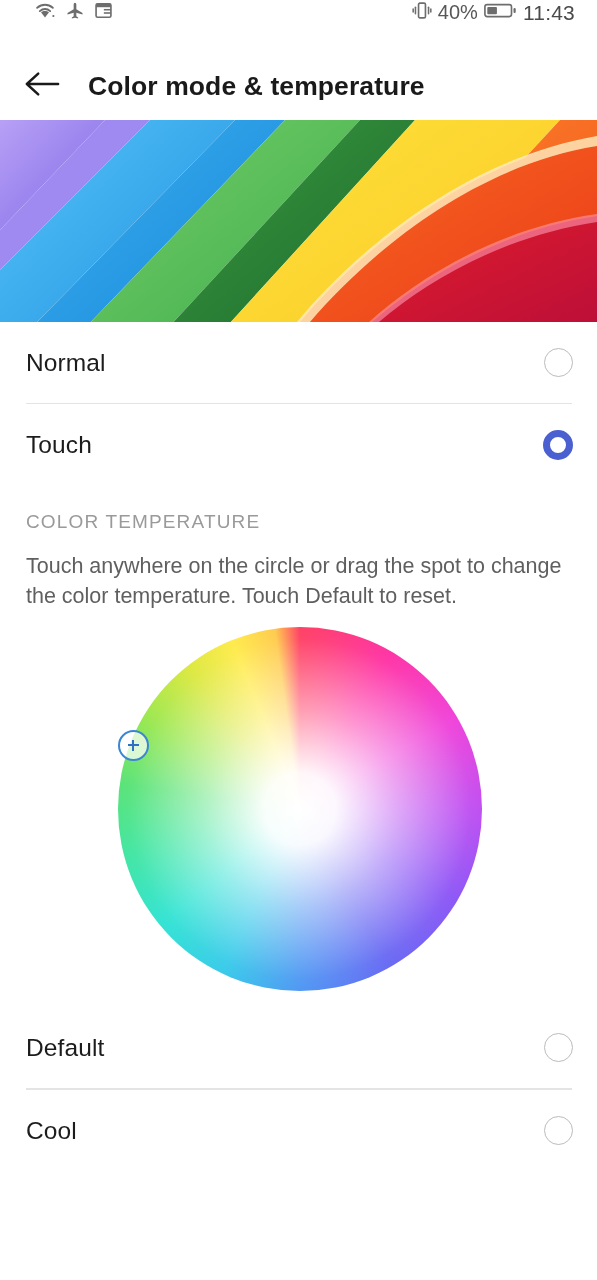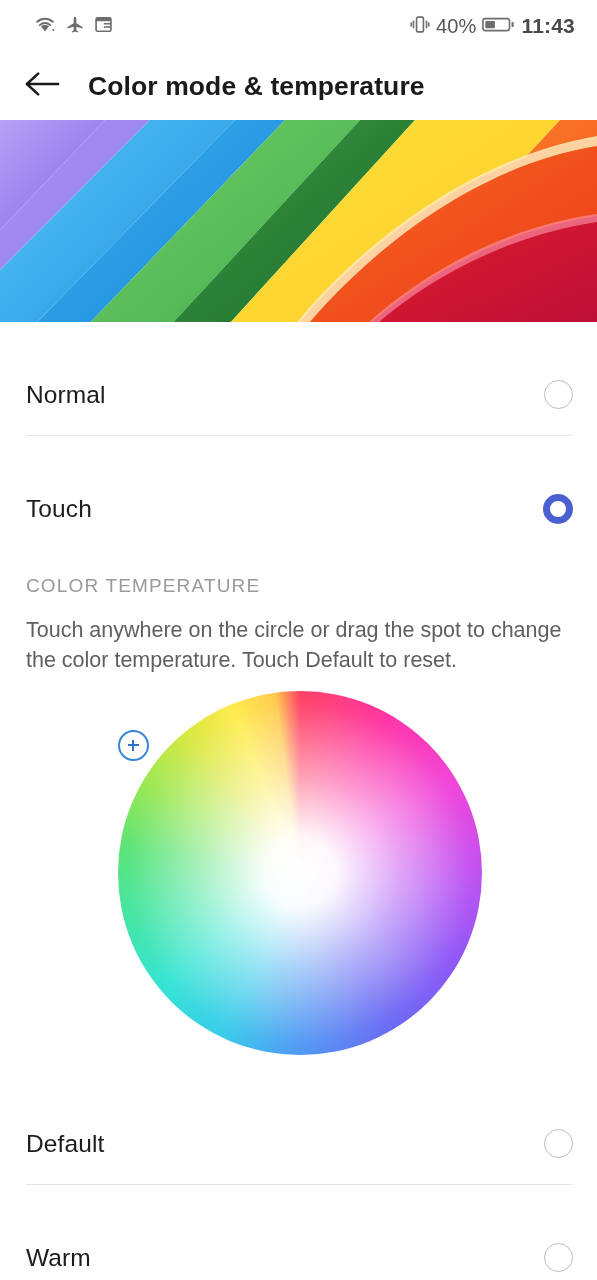--- a/index.html
+++ b/index.html
@@ -13,21 +13,21 @@
     font-family: "Liberation Sans", sans-serif;
     overflow: hidden;
     position: relative;
     -webkit-font-smoothing: antialiased;
   }
 
   
   .status-bar {
     height: 52px;
     display: flex;
-    align-items: center;
+    align-items: flex-start;
     justify-content: space-between;
     padding: 0 22px 0 34px;
     box-sizing: border-box;
     color: #6d6d6d;
   }
   .status-left {
     display: flex;
     align-items: center;
     gap: 9px;
   }
@@ -38,21 +38,20 @@
   }
   .status-text {
     font-size: 20px;
     color: #585858;
     letter-spacing: 0.1px;
   }
   .time-text {
     font-size: 21px;
     color: #4a4a4a;
     letter-spacing: 0.2px;
-    font-weight: bold;
   }
   .ico { display: block; }
 
   
   .title-bar {
     height: 68px;
     display: flex;
     align-items: center;
     padding-left: 20px;
     box-sizing: border-box;
@@ -86,21 +85,20 @@
 
   
   .row {
     height: 81px;
     display: flex;
     align-items: center;
     justify-content: space-between;
     padding: 0 24px 0 26px;
     box-sizing: border-box;
     cursor: pointer;
-    margin-top: 32px;
   }
   .row-label {
     font-size: 24.5px;
     color: #1c1c1c;
     letter-spacing: 0.1px;
   }
   .radio {
     width: 29px;
     height: 29px;
     border-radius: 50%;
@@ -354,22 +352,18 @@
 <div class="wheel-spot" style="left: 117.5px; top: 729.5px; border-color: rgb(58, 134, 212);">
   <span class="plus"></span>
 </div>
 
 <div>
   <div class="row">
     <span class="row-label">Default</span>
     <span class="radio"></span>
   </div>
   <div class="divider"></div>
-  <div class="row">
-    <span class="row-label">Warm</span>
-    <span class="radio"></span>
-  </div>
   <div class="divider"></div>
   <div class="row">
     <span class="row-label">Cool</span>
     <span class="radio"></span>
   </div>
 </div>
 
 </body></html>

